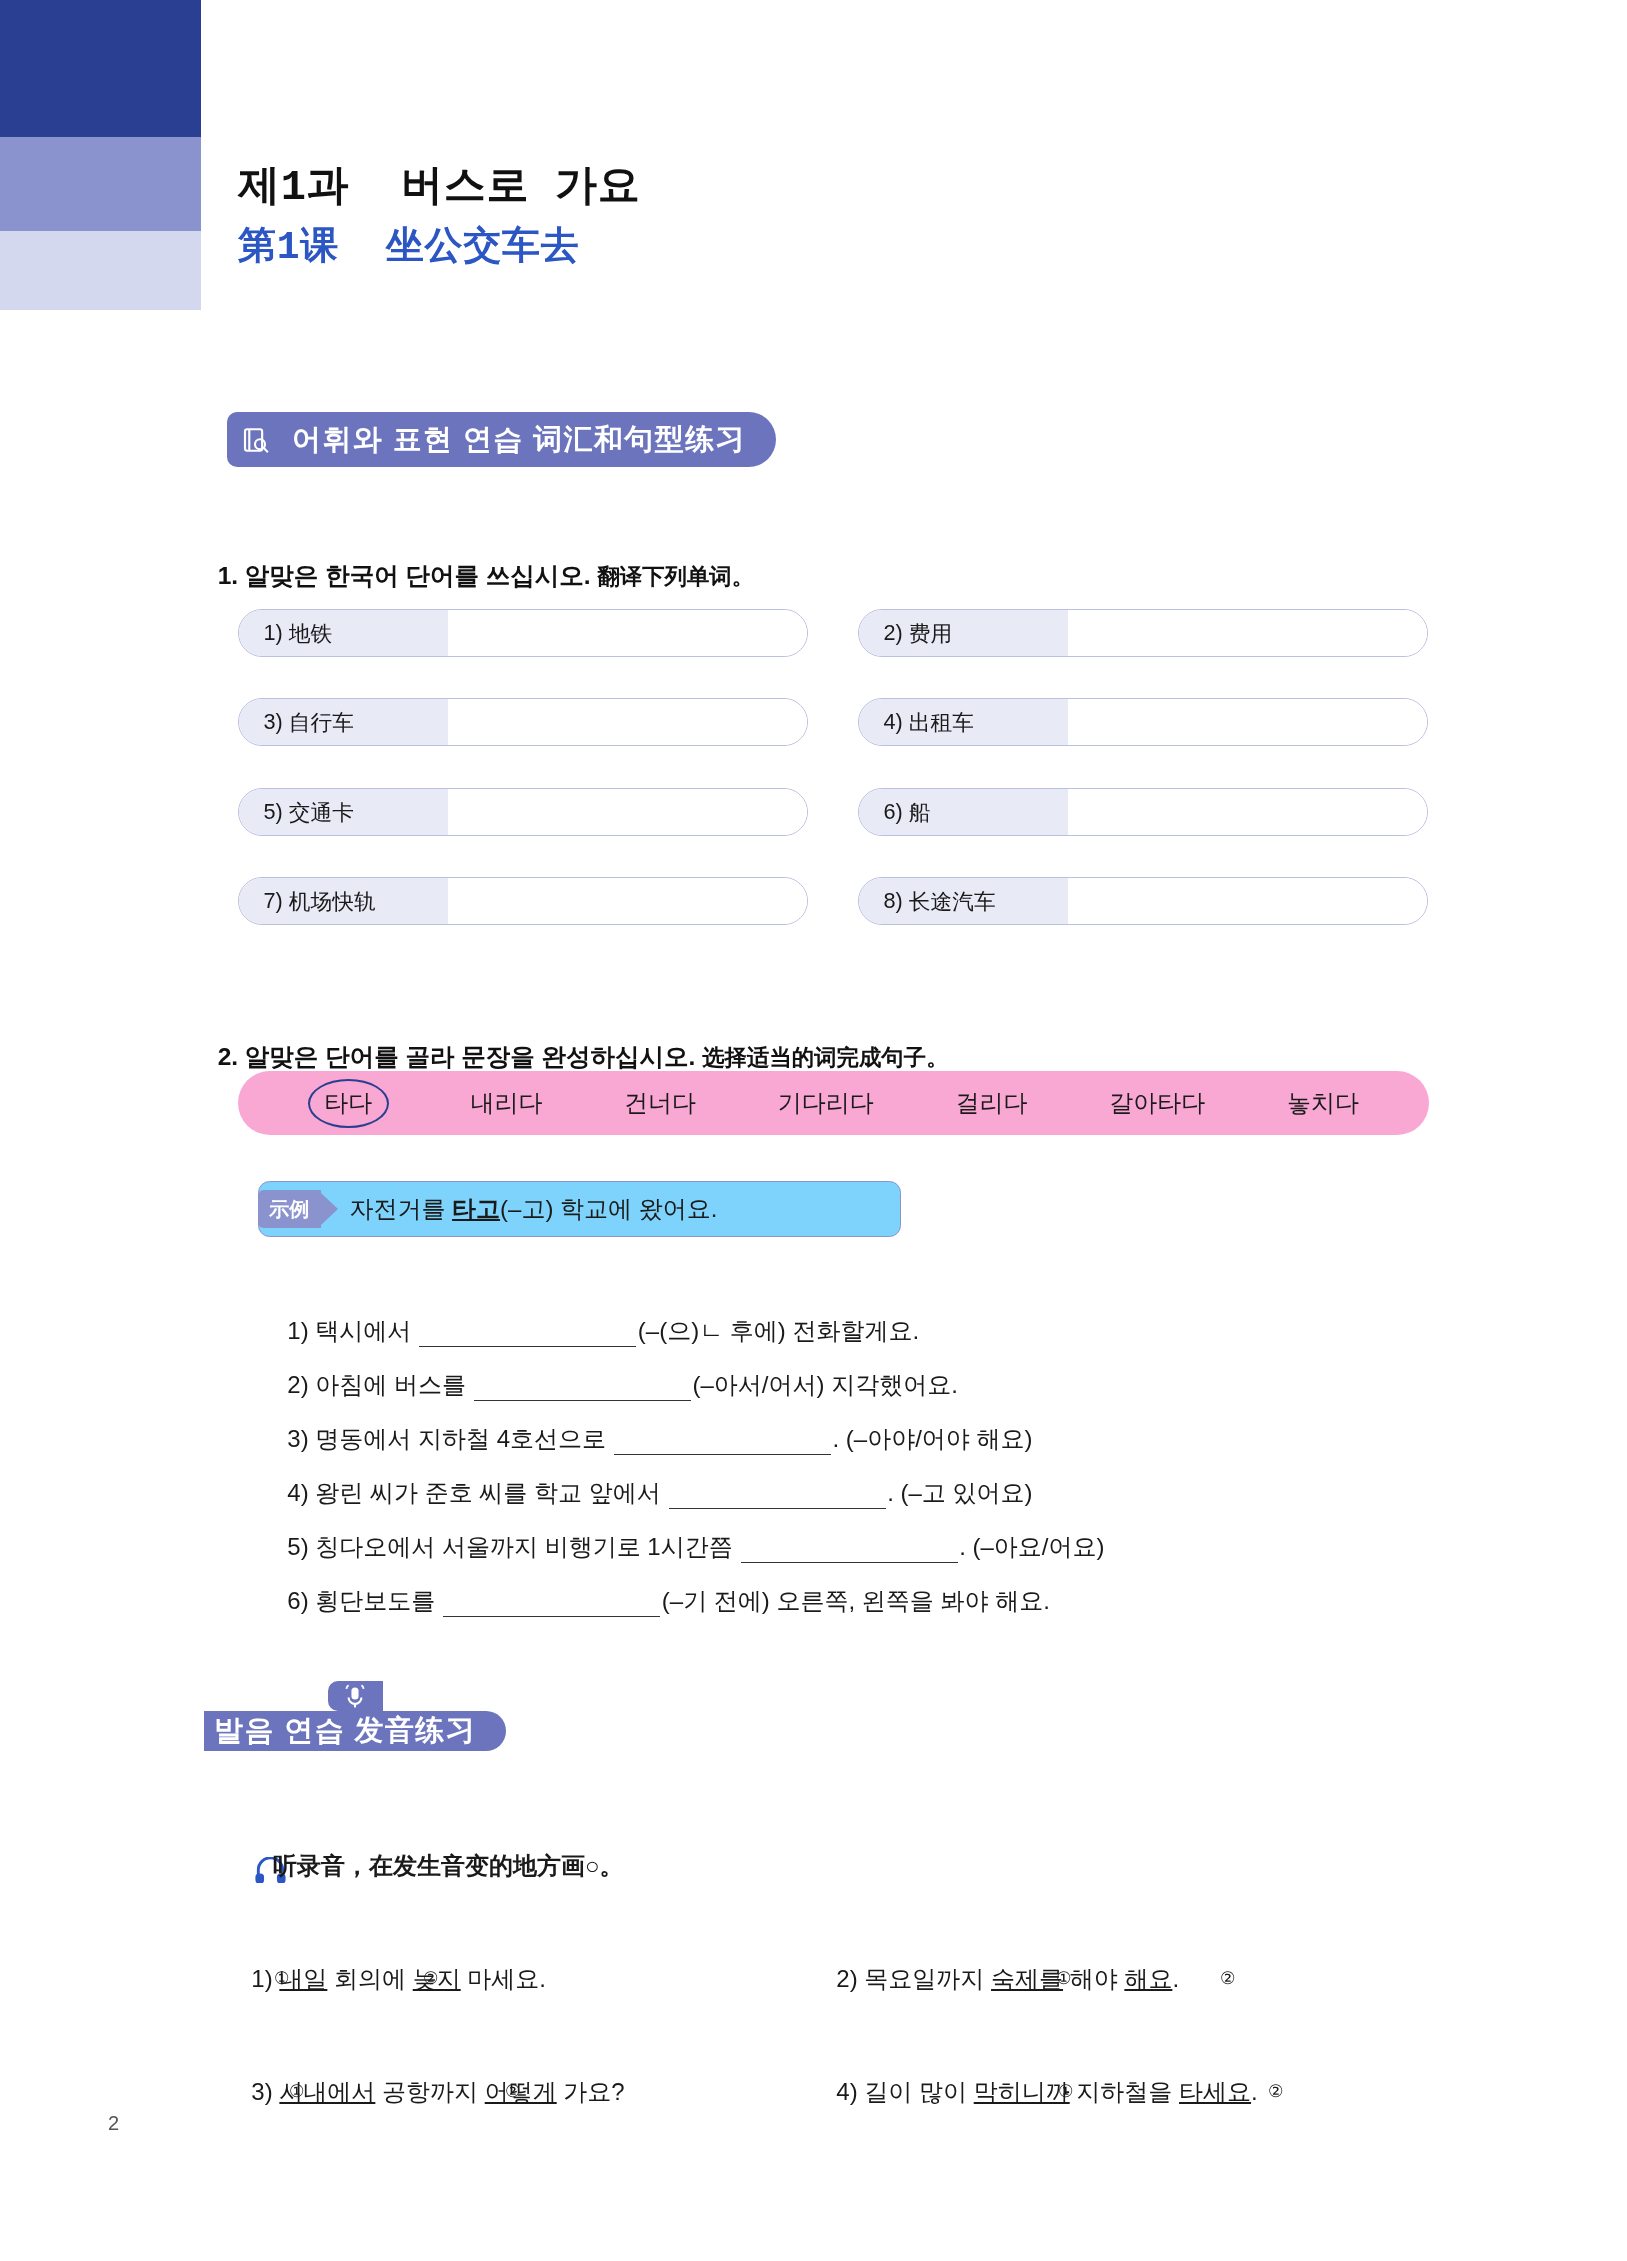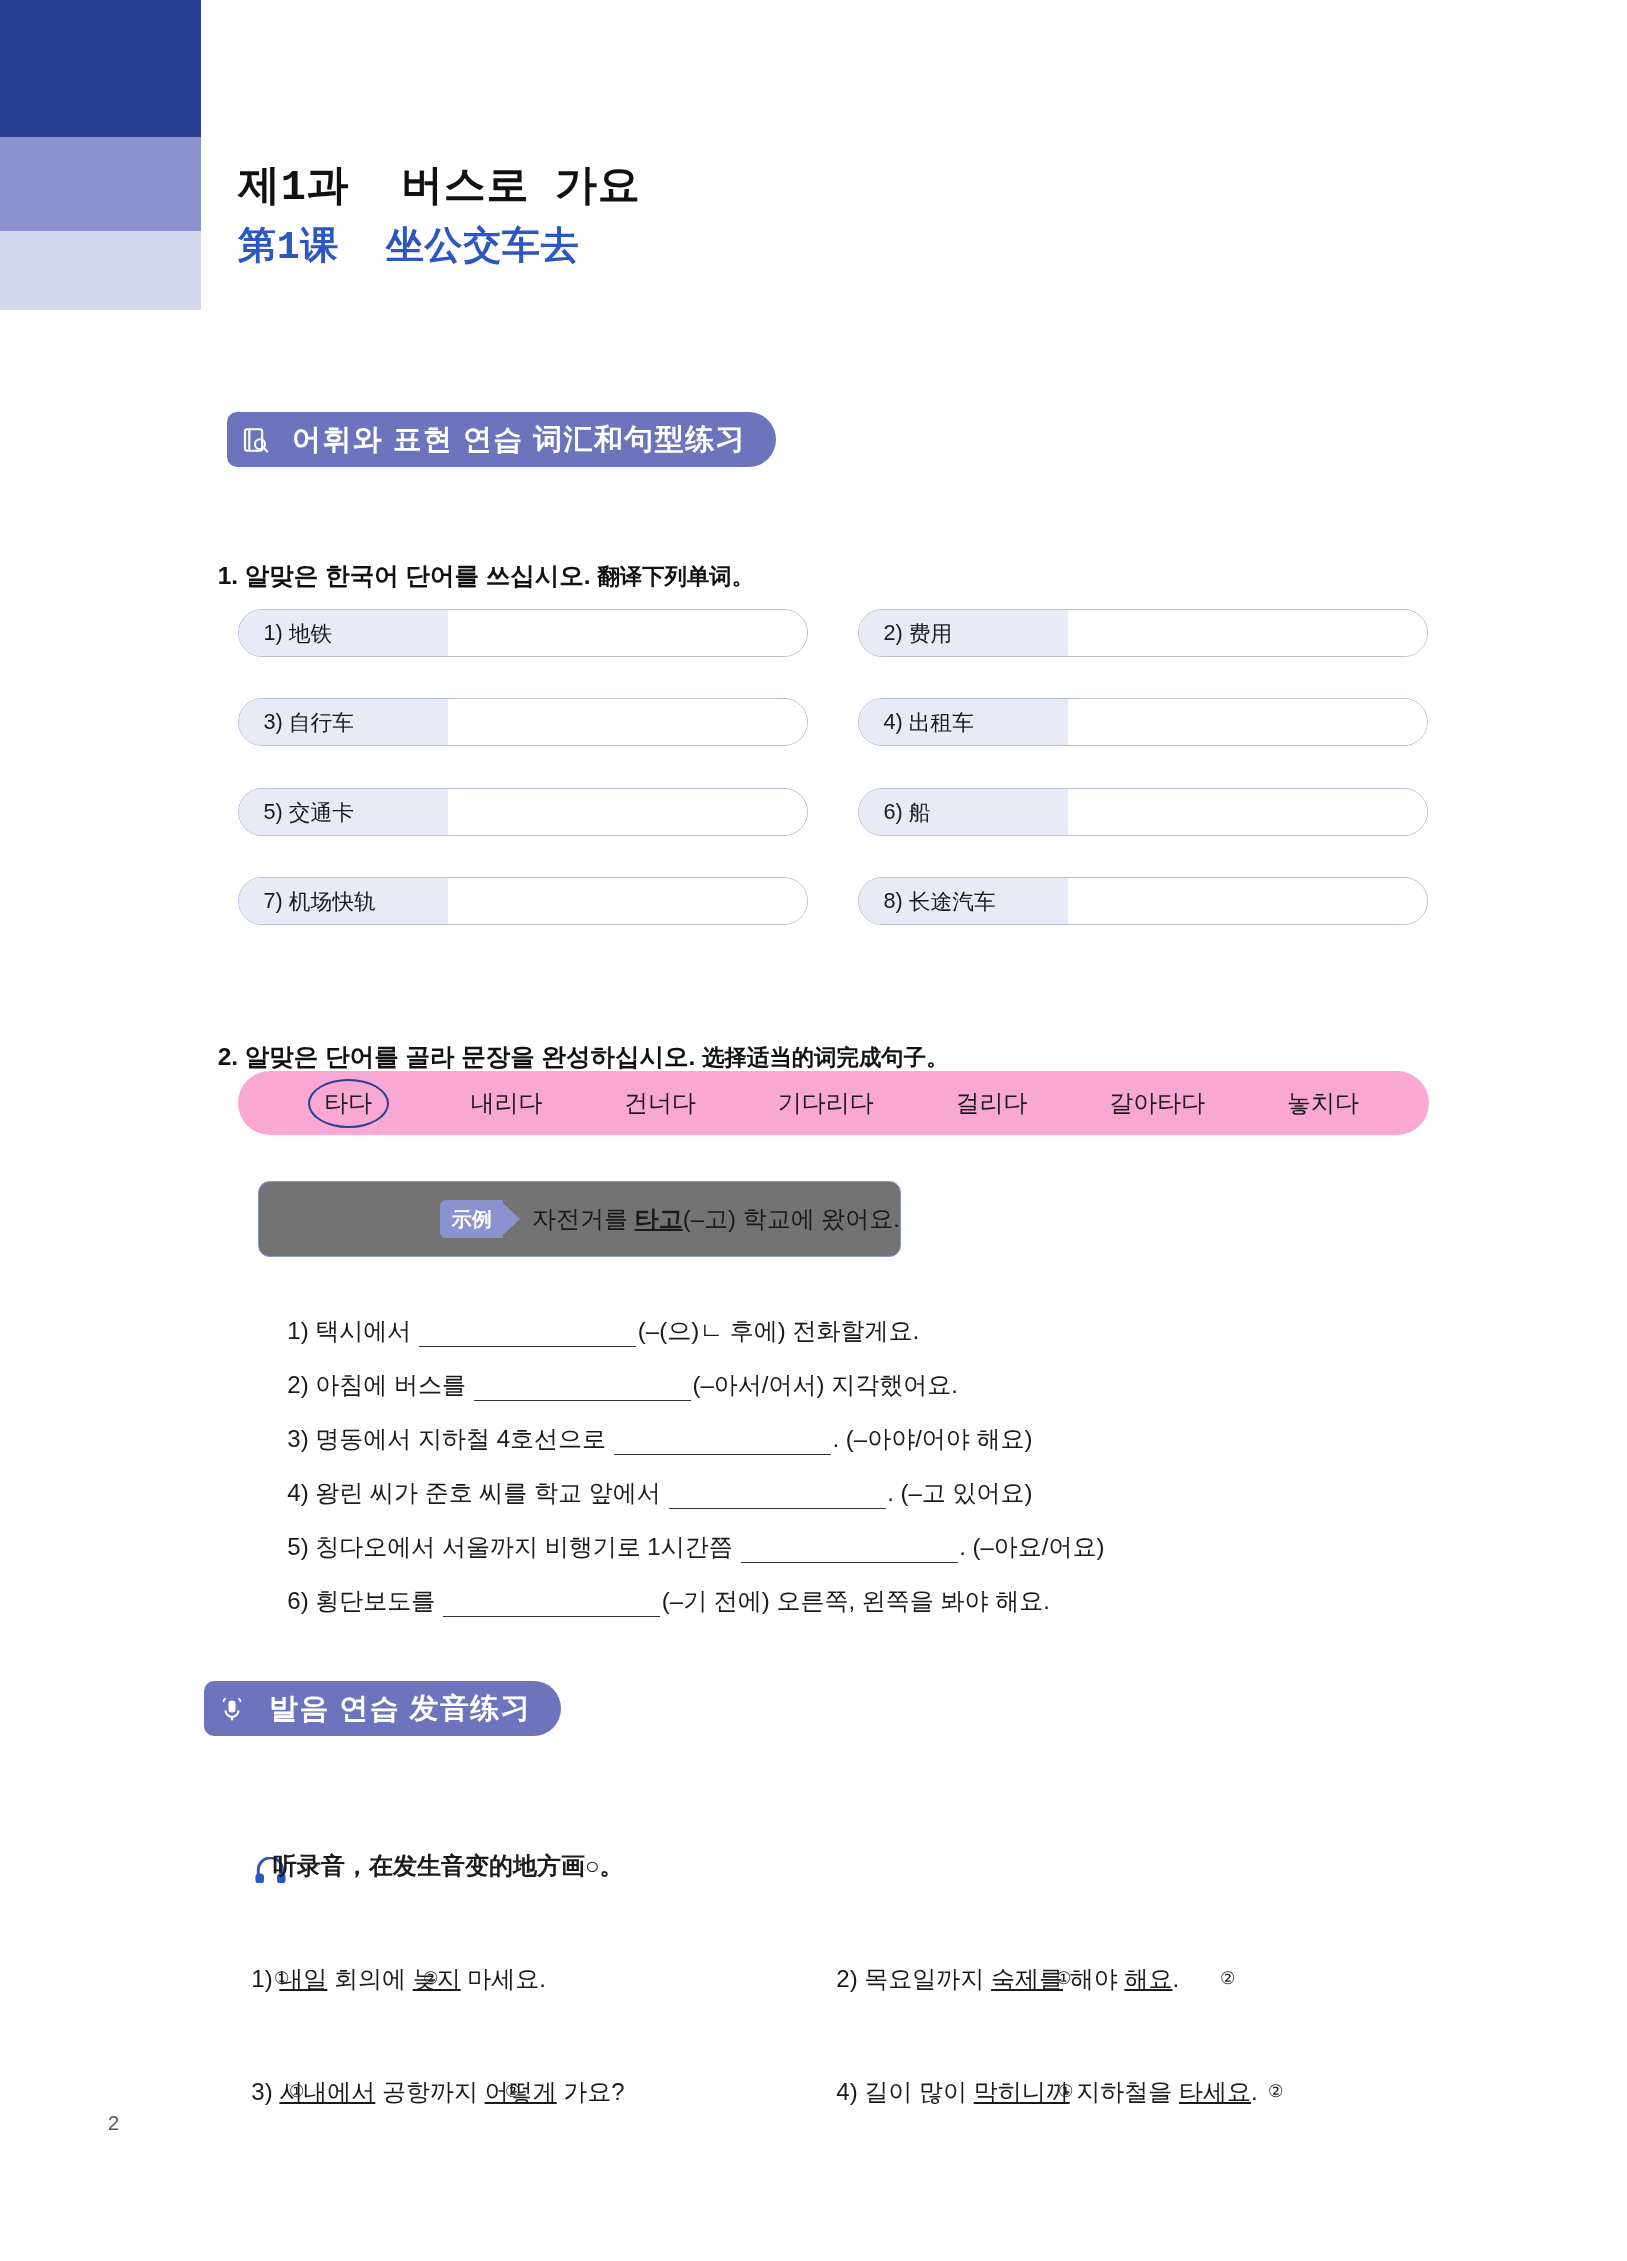--- a/index.html
+++ b/index.html
@@ -163,28 +163,27 @@
     border-radius: 50%;
     padding: 6.5px 14.4px;
   }
 
   
   .example-box {
     position: absolute;
     left: 258px;
     top: 1181px;
     width: 643px;
-    height: 76px;
+    height: 56px;
     border: 1.4px solid #8a93ce;
     border-radius: 11.6px;
-    background: #737373;
+    background: #7dd3fc;
     display: flex;
     align-items: center;
     box-sizing: border-box;
-    justify-content: flex-end;
   }
   .ex-tag {
     background: #8a93ce;
     color: #ffffff;
     font-size: 20px;
     font-weight: bold;
     padding: 5.8px 11.6px;
     margin-left: -1.4px;
     border-radius: 5.8px 0 0 5.8px;
     white-space: pre;
@@ -357,21 +356,21 @@
 <div class="fill-row" style="top:1449px;">
   <span>4) 왕린 씨가 준호 씨를 학교 앞에서 </span><span class="blank"></span><span>. (–고 있어요)</span>
 </div>
 <div class="fill-row" style="top:1503px;">
   <span>5) 칭다오에서 서울까지 비행기로 1시간쯤 </span><span class="blank"></span><span>. (–아요/어요)</span>
 </div>
 <div class="fill-row" style="top:1557px;">
   <span>6) 횡단보도를 </span><span class="blank"></span><span>(–기 전에) 오른쪽, 왼쪽을 봐야 해요.</span>
 </div>
 
-<div class="section-banner" style="left:204px; top:1681px;">
+<div class="section-banner" style="left:204px; top:1681px;flex-direction:column;">
   <div class="banner-icon-box">
     <svg width="30" height="30" viewBox="0 0 42 42" aria-hidden="true">
       <rect x="16" y="9" width="10" height="17" rx="5" fill="#ffffff"></rect>
       <path d="M12 23 a9 9 0 0 0 18 0" fill="none" stroke="#ffffff" stroke-width="3"></path>
       <line x1="21" y1="32" x2="21" y2="37" stroke="#ffffff" stroke-width="3"></line>
       <path d="M9 11 a6 6 0 0 1 3 -5" fill="none" stroke="#ffffff" stroke-width="2.5"></path>
       <path d="M33 11 a6 6 0 0 0 -3 -5" fill="none" stroke="#ffffff" stroke-width="2.5"></path>
     </svg>
   </div>
   <div class="banner-label">발음 연습 发音练习</div>

